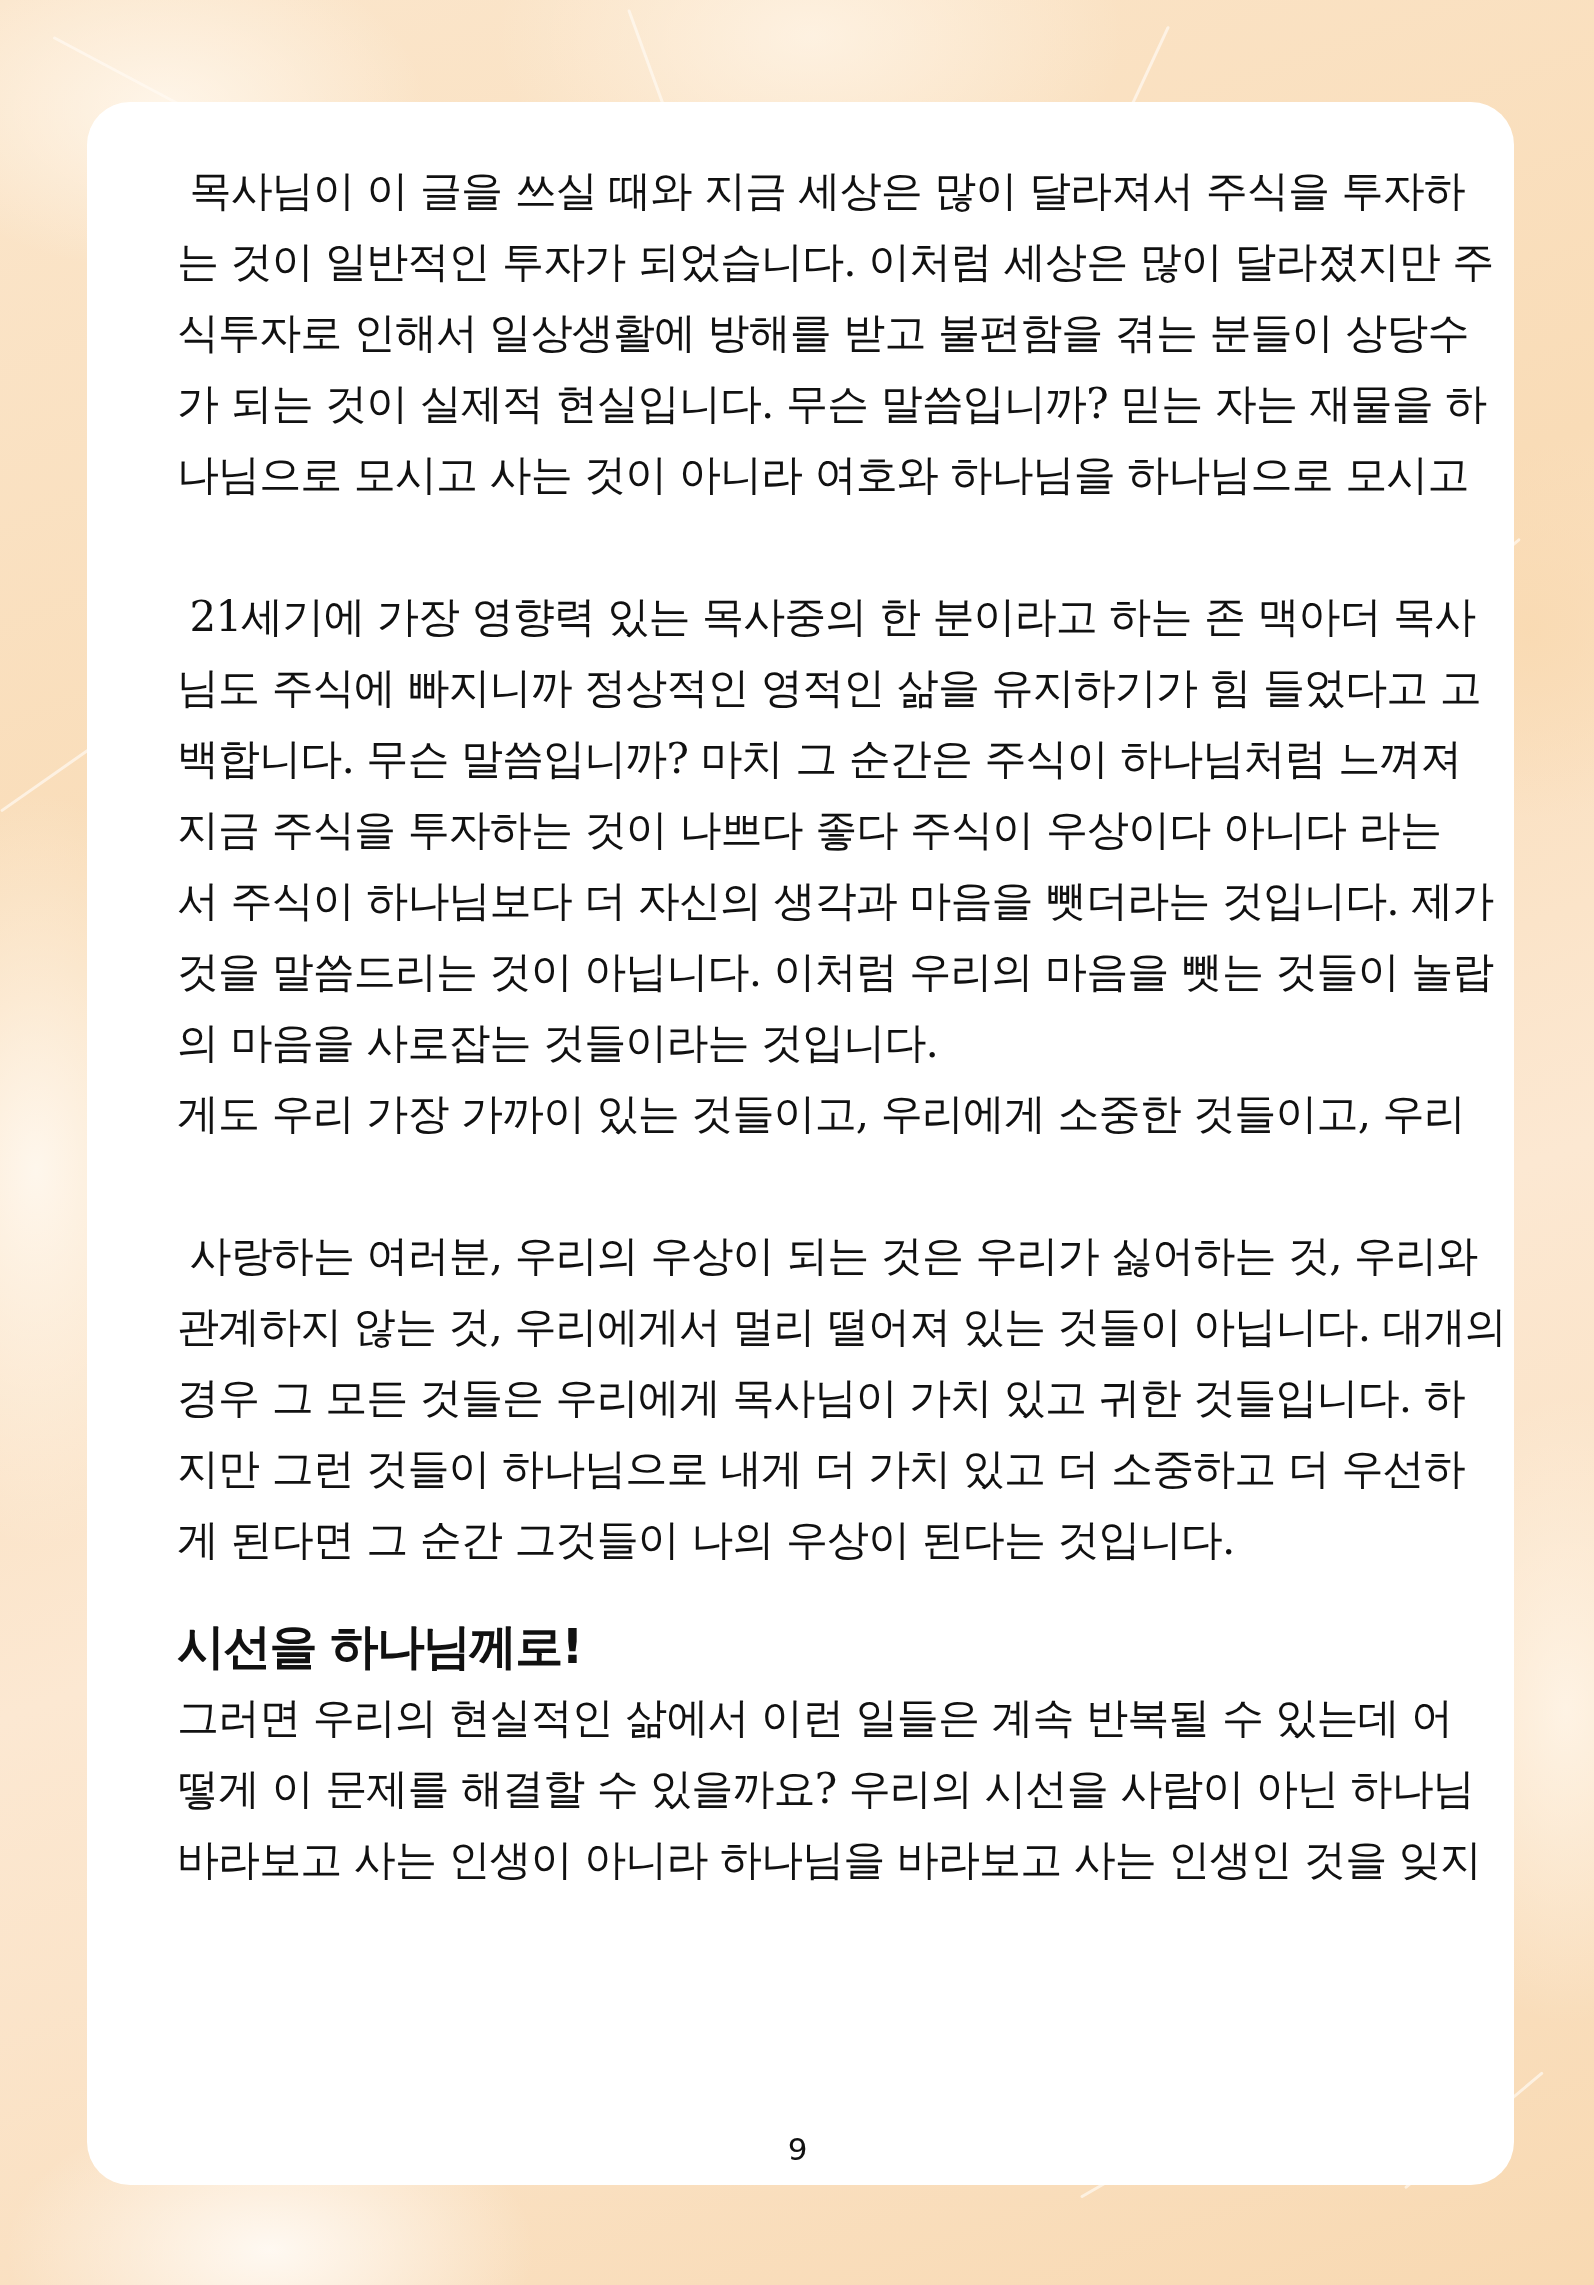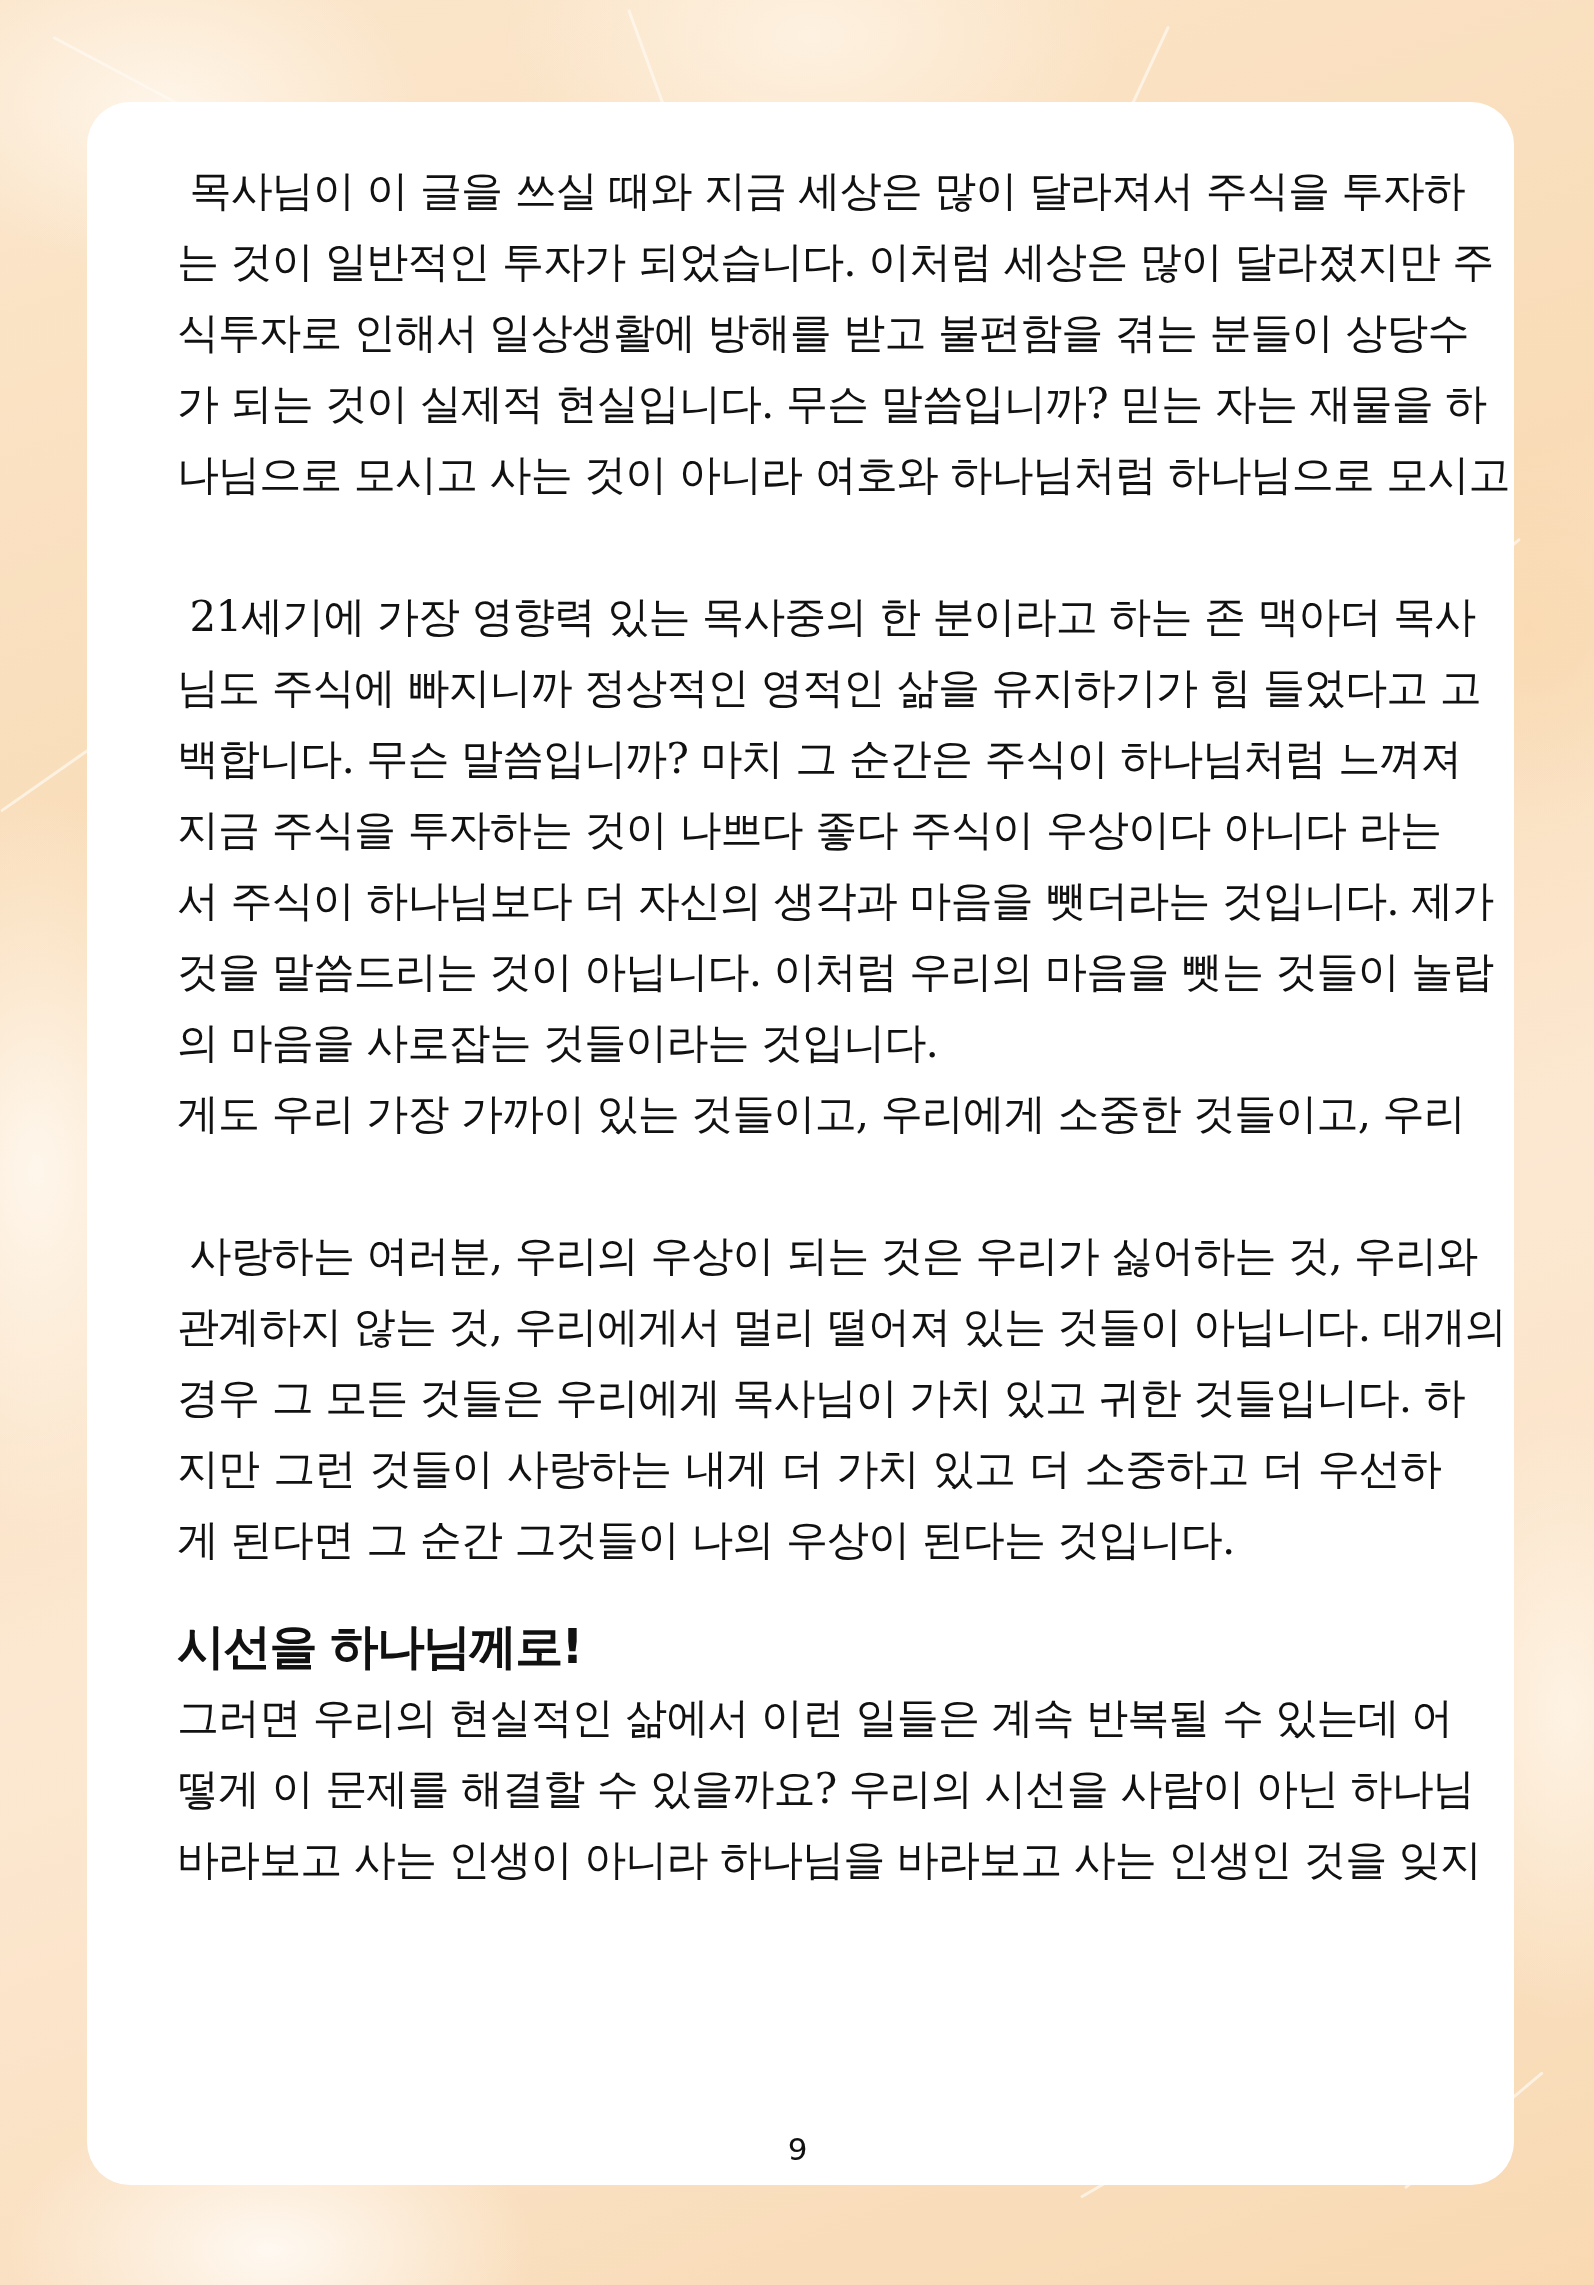--- a/index.html
+++ b/index.html
@@ -90,39 +90,39 @@
 </div>
 
 <div class="card"></div>
 
 <div class="text">
   <div>
     <span class="line indent"> 목사님이 이 글을 쓰실 때와 지금 세상은 많이 달라져서 주식을 투자하</span>
     <span class="line">는 것이 일반적인 투자가 되었습니다. 이처럼 세상은 많이 달라졌지만 주</span>
     <span class="line">식투자로 인해서 일상생활에 방해를 받고 불편함을 겪는 분들이 상당수</span>
     <span class="line">가 되는 것이 실제적 현실입니다. 무슨 말씀입니까? 믿는 자는 재물을 하</span>
-    <span class="line">나님으로 모시고 사는 것이 아니라 여호와 하나님처럼 하나님으로 모시고</span>
+    <span class="line">나님으로 모시고 사는 것이 아니라 여호와 하나님을 하나님으로 모시고</span>
   </div>
   <div class="gap"></div>
   <div>
     <span class="line indent"> 21세기에 가장 영향력 있는 목사중의 한 분이라고 하는 존 맥아더 목사</span>
     <span class="line">님도 주식에 빠지니까 정상적인 영적인 삶을 유지하기가 힘 들었다고 고</span>
     <span class="line">백합니다. 무슨 말씀입니까? 마치 그 순간은 주식이 하나님처럼 느껴져</span>
     <span class="line">지금 주식을 투자하는 것이 나쁘다 좋다 주식이 우상이다 아니다 라는</span>
     <span class="line">서 주식이 하나님보다 더 자신의 생각과 마음을 뺏더라는 것입니다. 제가</span>
     <span class="line">것을 말씀드리는 것이 아닙니다. 이처럼 우리의 마음을 뺏는 것들이 놀랍</span>
     <span class="line last">의 마음을 사로잡는 것들이라는 것입니다.</span>
     <span class="line">게도 우리 가장 가까이 있는 것들이고, 우리에게 소중한 것들이고, 우리</span>
   </div>
   <div class="gap"></div>
   <div>
     <span class="line indent"> 사랑하는 여러분, 우리의 우상이 되는 것은 우리가 싫어하는 것, 우리와</span>
     <span class="line">관계하지 않는 것, 우리에게서 멀리 떨어져 있는 것들이 아닙니다. 대개의</span>
     <span class="line">경우 그 모든 것들은 우리에게 목사님이 가치 있고 귀한 것들입니다. 하</span>
-    <span class="line">지만 그런 것들이 사랑하는 내게 더 가치 있고 더 소중하고 더 우선하</span>
+    <span class="line">지만 그런 것들이 하나님으로 내게 더 가치 있고 더 소중하고 더 우선하</span>
     <span class="line last">게 된다면 그 순간 그것들이 나의 우상이 된다는 것입니다.</span>
   </div>
   <span class="heading">시선을 하나님께로!</span>
   <div>
     <span class="line">그러면 우리의 현실적인 삶에서 이런 일들은 계속 반복될 수 있는데 어</span>
     <span class="line">떻게 이 문제를 해결할 수 있을까요? 우리의 시선을 사람이 아닌 하나님</span>
     <span class="line">바라보고 사는 인생이 아니라 하나님을 바라보고 사는 인생인 것을 잊지</span>
   </div>
 </div>
 

